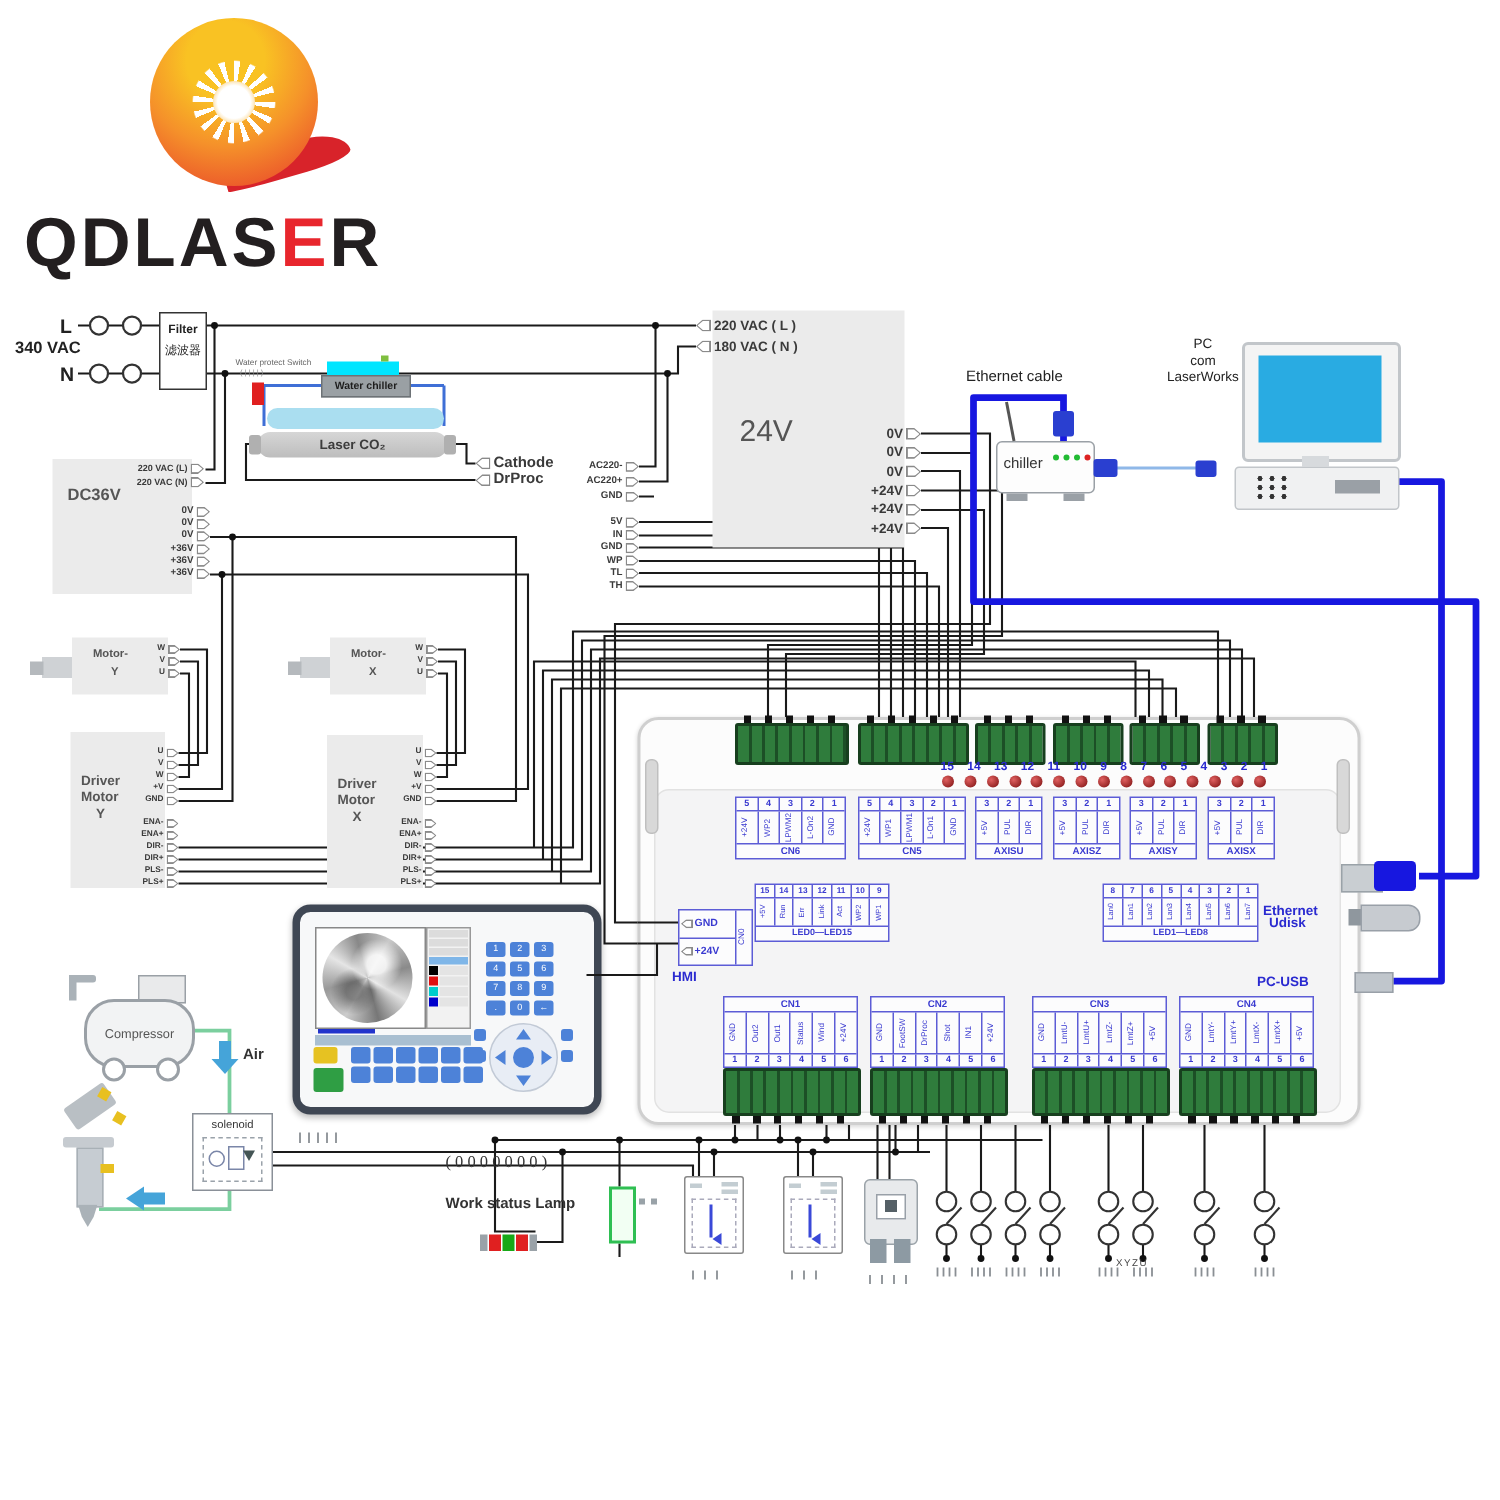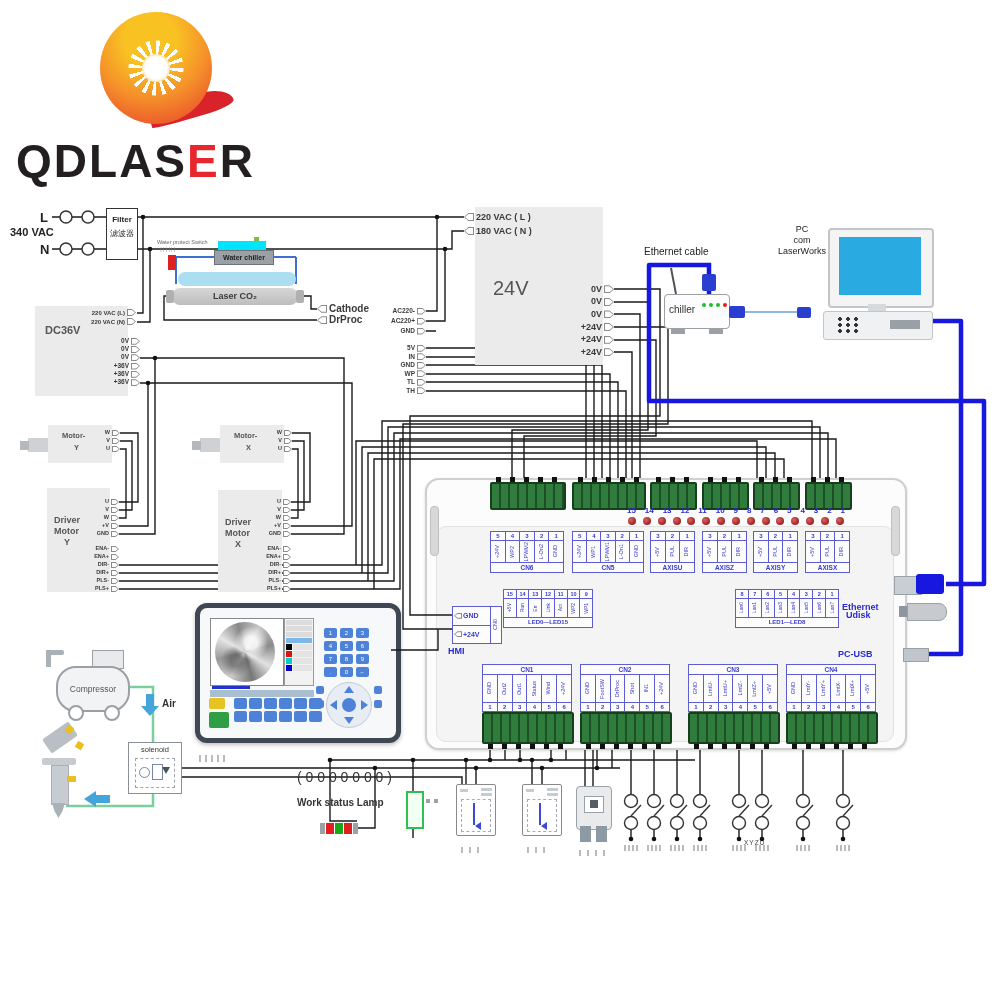--- a/index.html
+++ b/index.html
@@ -1120,21 +1120,21 @@
   <div class="abs" style="left:66px;top:726px;width:7px;height:7px;background:#e8c020;transform:rotate(30deg);"></div>
   <div class="abs" style="left:76px;top:742px;width:7px;height:7px;background:#e8c020;transform:rotate(30deg);"></div>
   <div class="abs" style="left:42px;top:758px;width:34px;height:7px;background:#c6cbd0;border-radius:2px;"></div>
   <div class="abs" style="left:51px;top:765px;width:16px;height:38px;background:#c6ccd2;border:1px solid #a8b0b6;"></div>
   <div class="abs" style="left:67px;top:776px;width:9px;height:6px;background:#e8c020;"></div>
   <div class="abs" style="left:52px;top:803px;width:13px;height:15px;background:#aab2b8;clip-path:polygon(0 0,100% 0,80% 55%,50% 100%,20% 55%);"></div>
   <i class="abs" style="left:84px;top:791px;border:8px solid transparent;border-right:12px solid #45a4d9;border-left:none;"></i>
   <div class="abs" style="left:96px;top:795px;width:14px;height:8px;background:#45a4d9;"></div>
 
   <div class="abs" style="left:297px;top:797px;font-size:10px;color:#333;font-weight:bold;">Work status Lamp</div>
-  <div class="abs" style="left:297px;top:769px;font-size:14px;color:#333;">( 0 0 0 0 0 0 0 )</div>
+  <div class="abs" style="left:297px;top:769px;font-size:11px;color:#333;font-family:Liberation Serif, serif;">( 0 0 0 0 0 0 0 )</div>
   <div class="abs" style="left:320px;top:823px;width:5px;height:11px;background:#9aa2a8;"></div>
   <div class="abs" style="left:326px;top:823px;width:8px;height:11px;background:#e02020;"></div>
   <div class="abs" style="left:335px;top:823px;width:8px;height:11px;background:#18a818;"></div>
   <div class="abs" style="left:344px;top:823px;width:8px;height:11px;background:#e02020;"></div>
   <div class="abs" style="left:353px;top:823px;width:5px;height:11px;background:#9aa2a8;"></div>
 
   <div class="abs" style="left:406px;top:791px;width:14px;height:34px;background:#f2fff3;border:2px solid #2fbf53;"></div>
   <div class="abs" style="left:426px;top:799px;width:4px;height:4px;background:#99a2a8;"></div>
   <div class="abs" style="left:434px;top:799px;width:4px;height:4px;background:#99a2a8;"></div>
 

